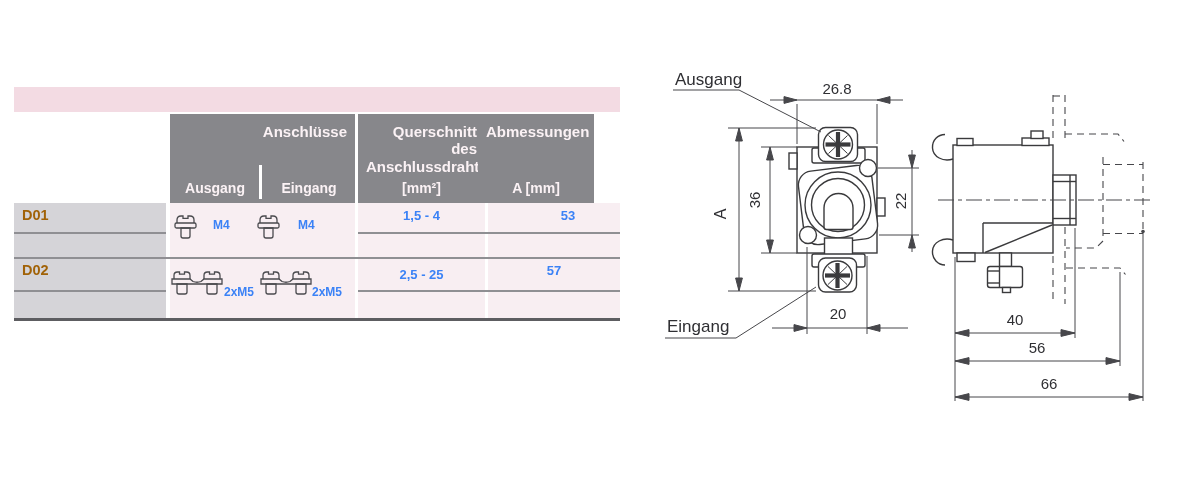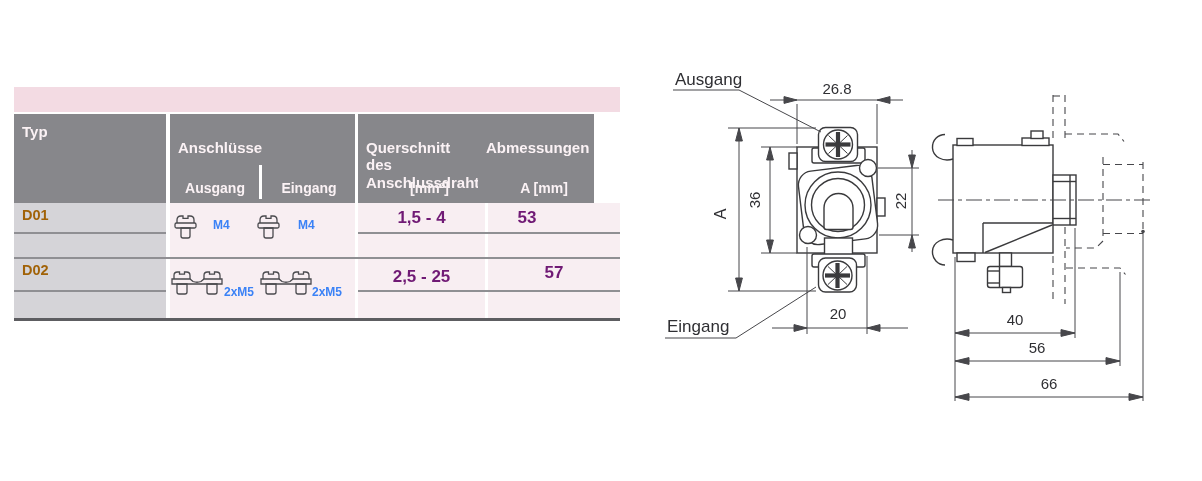--- a/index.html
+++ b/index.html
@@ -4,51 +4,48 @@
 <style>
   html,body{margin:0;padding:0;background:#ffffff;}
   .stage{position:relative;width:1202px;height:481px;background:#fff;overflow:hidden;
          font-family:"Liberation Sans",sans-serif;}
   
   .dtable{position:absolute;left:14px;top:87px;width:606px;height:237px;}
   .band{position:absolute;left:0;top:0;width:606px;height:25px;background:#f3dbe3;}
   .hcell{position:absolute;top:27px;height:89px;background:#87878b;color:#fbf2f5;
          font-weight:bold;font-size:15px;line-height:1.15;}
   .hcell .pad{padding:9px 8px 0 8px;}
-  .hcell .center{text-align:left;margin-top:16px;}
-  .hsub{position:absolute;bottom:7px;width:100%;text-align:center;font-size:14px;padding-left:8px;}
+  .hcell .center{text-align:right;}
+  .hsub{position:absolute;bottom:7px;width:100%;text-align:center;font-size:14px;}
   .hsub2{position:absolute;bottom:7px;font-size:14px;text-align:center;}
   .subdiv{position:absolute;left:245px;top:78px;width:3px;height:34px;background:#fff;}
   .bcol{position:absolute;top:116px;height:117px;}
   .typcol{left:0;width:152px;background:#d5d4d8;}
   .anscol{left:156px;width:185px;background:#f8eef2;}
   .quercol{left:344px;width:127px;background:#f8eef2;}
   .abmcol{left:474px;width:132px;background:#f8eef2;}
   .rule{position:absolute;height:2px;background:#8f8f93;}
   .botrule{position:absolute;left:0;top:231px;width:606px;height:3px;background:#5d5d61;}
   .rowlabel{position:absolute;left:8px;font-weight:bold;font-size:14.5px;color:#a16207;}
-  .val{position:absolute;font-weight:bold;font-size:17px;color:#701a75;text-align:center;}
+  .val{position:absolute;font-weight:bold;font-size:13px;color:#3b82f6;text-align:center;}
   .screwlbl{position:absolute;font-weight:bold;font-size:12px;color:#3b82f6;}
   .sicon{position:absolute;}
   
   .draw{position:absolute;left:640px;top:40px;}
   .dim-text{font-family:"Liberation Sans",sans-serif;font-size:15px;fill:#2f2f33;}
   .lbl-text{font-family:"Liberation Sans",sans-serif;font-size:17px;fill:#2f2f33;}
 </style>
 </head>
 <body>
 
 <div class="stage">
 
   <div class="dtable">
     <div class="band"></div>
 
-    <div class="hcell" style="left:0;width:152px">
-      <div class="pad">Typ</div>
-    </div>
     <div class="hcell" style="left:156px;width:185px">
       <div class="pad center">Anschlüsse</div>
       <div class="hsub2" style="left:0;width:90px">Ausgang</div>
       <div class="hsub2" style="left:93px;width:92px">Eingang</div>
     </div>
     <div class="hcell" style="left:344px;width:127px">
       <div class="pad center">
         <div>Querschnitt des</div>
         <div>Anschlussdrahtes</div>
       </div>
@@ -60,21 +57,21 @@
     </div>
     <div class="subdiv"></div>
 
     <div class="bcol typcol"></div>
     <div class="bcol anscol"></div>
     <div class="bcol quercol"></div>
     <div class="bcol abmcol"></div>
 
     <div class="rowlabel" style="top:120px">D01</div>
     <div class="val" style="left:344px;width:127px;top:121px">1,5 - 4</div>
-    <div class="val" style="left:447px;width:132px;top:121px">53</div>
+    <div class="val" style="left:488px;width:132px;top:121px">53</div>
 
     <svg class="sicon" style="left:159px;top:126px" width="25" height="28" viewBox="0 0 25 28">
       <g stroke="#4a4a4e" stroke-width="1.3" fill="none">
         <path d="M4,10 L4,7 Q4,3 8,3 L10,3 L10,5.4 L15,5.4 L15,3 L17,3 Q21,3 21,7 L21,10"></path>
         <rect x="2" y="10" width="21" height="5" rx="1.5"></rect>
         <path d="M8,15 L17,15 L17,23 Q17,25 15,25 L10,25 Q8,25 8,23 Z"></path>
       </g>
     </svg>
     <div class="screwlbl" style="left:199px;top:131px">M4</div>
 

